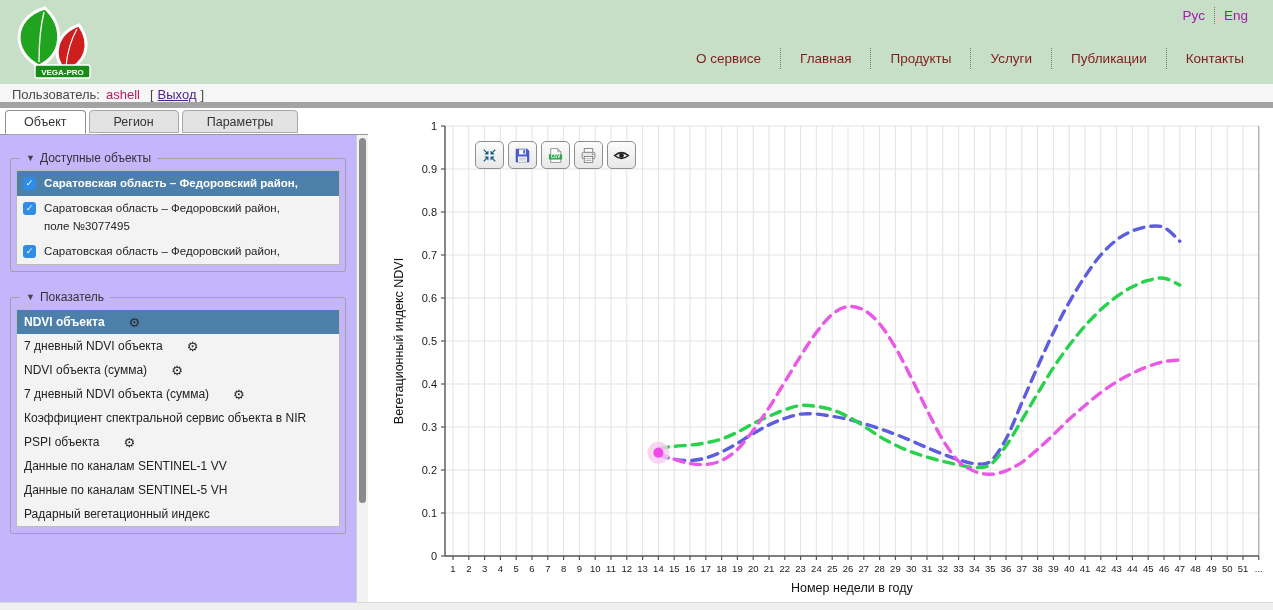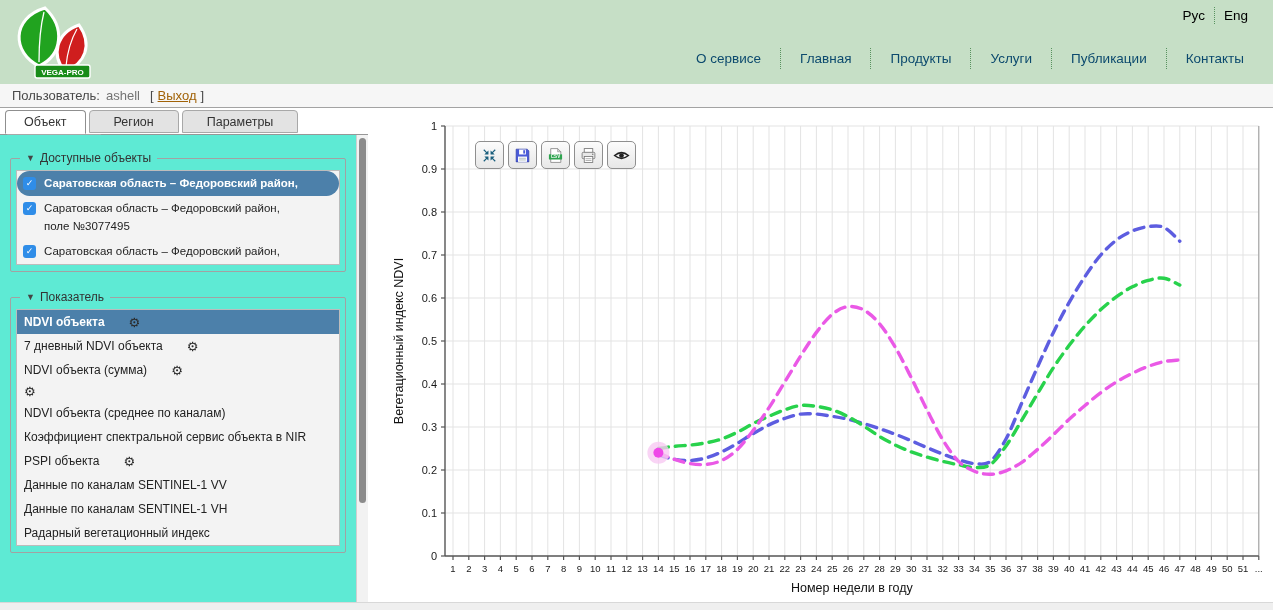--- a/index.html
+++ b/index.html
@@ -5,52 +5,52 @@
   html,body{margin:0;padding:0;background:#fff;}
   #app{position:relative;width:1273px;height:610px;overflow:hidden;
        font-family:"Liberation Sans","DejaVu Sans",sans-serif;background:#fff;}
 
   
   .header{position:absolute;left:0;top:0;width:1273px;height:84px;background:#c6dfc6;}
   .logo{position:absolute;left:8px;top:3px;}
   .titleblock{position:absolute;left:118px;top:18px;}
   .title{font-size:31px;font-weight:bold;color:#156b2d;letter-spacing:.5px;}
   .subtitle{font-size:11.5px;font-weight:bold;color:#156b2d;margin-top:5px;}
-  .lang{position:absolute;top:8px;right:16px;font-size:13.5px;color:#000000;}
+  .lang{position:absolute;top:8px;right:16px;font-size:13.5px;color:#a21caf;}
   .lang span{padding:1px 9px;cursor:pointer;}
   .lang span+span{border-left:1px dotted #58925f;}
-  .nav{position:absolute;top:48px;right:10px;font-size:13.5px;color:#0c4a6e;display:flex;}
+  .nav{position:absolute;top:48px;right:10px;font-size:13.5px;color:#7f1d1d;display:flex;}
   .nav-item{padding:3px 19px;cursor:pointer;white-space:nowrap;}
   .nav-item+.nav-item{border-left:1px dotted #58925f;}
 
   
   .userbar{position:absolute;left:0;top:84px;width:1273px;height:24px;background:#f6f6f6;
-           border-bottom:1px solid #a3a3a3;font-size:13px;color:#4a4a4a;
-           display:flex;align-items:center;padding-left:12px;box-sizing:border-box;}
-  .userbar .uname{color:#737373;margin:0 6px;}
+           border-bottom:6px solid #a3a3a3;font-size:13px;color:#4a4a4a;
+           display:flex;align-items:flex-end;padding-left:12px;box-sizing:border-box;}
+  .userbar .uname{color:#be185d;margin:0 6px;}
   .userbar .brkt{color:#4a4a4a;margin:0 4px;}
-  .logout{color:#a16207;text-decoration:underline;cursor:pointer;}
+  .logout{color:#4c1d95;text-decoration:underline;cursor:pointer;}
 
   
   .sidebar{position:absolute;left:0;top:109px;width:368px;height:494px;}
   .tabstrip{position:relative;height:26px;border-bottom:1px solid #979797;padding-left:5px;box-sizing:border-box;}
   .tab{display:inline-block;font-size:12.5px;color:#333;background:#e3e3e3;border:1px solid #a8a8a8;
        border-radius:4px 4px 0 0;padding:4px 24px 3px;margin-right:3px;position:relative;top:1px;cursor:pointer;text-align:center;}
   .tab.active{background:#fff;border-color:#8f8f8f;border-bottom:1px solid #fff;z-index:2;padding:4px 18px 4px;}
-  .panel{position:absolute;left:0;top:26px;right:0;bottom:0;background:#5eead4;
+  .panel{position:absolute;left:0;top:26px;right:0;bottom:0;background:#c4b5fd;
          padding:16px 22px 16px 10px;box-sizing:border-box;overflow:hidden;}
   .sb-scroll{position:absolute;right:0;top:26px;bottom:0;width:11px;background:#f2f2f2;border-left:1px solid #cfcfcf;}
   .sb-thumb{position:absolute;left:2px;top:3px;width:7px;height:78%;background:#8b8b8b;border-radius:4px;}
 
   fieldset{border:1px solid #a2a2a2;border-radius:2px;padding:5px 5px 6px;margin:0 0 18px;}
   legend{font-size:12px;color:#333;padding:0 6px;margin-left:4px;}
   .tri{font-size:9px;color:#444;margin-right:5px;vertical-align:1px;}
   .listbox{border:1px solid #bcbcbc;background:#f3f3f3;}
 
-  .obj-row{display:flex;align-items:flex-start;padding:4px 6px;font-size:11.5px;color:#222;line-height:1.5;cursor:pointer;border-radius:17px;}
+  .obj-row{display:flex;align-items:flex-start;padding:4px 6px;font-size:11.5px;color:#222;line-height:1.5;cursor:pointer;}
   .obj-row.selected{background:#4c80aa;color:#fff;font-weight:bold;}
   .cb{width:13px;height:13px;flex:0 0 13px;background:#2f8de8;border-radius:3px;margin:2px 8px 0 0;
       display:flex;align-items:center;justify-content:center;color:#fff;font-size:9px;font-weight:bold;}
   .cb::after{content:"✓";}
 
   .ind-row{display:flex;align-items:center;gap:24px;padding:3px 7px;font-size:12px;color:#222;cursor:pointer;line-height:1.5;}
   .ind-row.selected{background:#4c80aa;color:#fff;font-weight:bold;}
   .gear{font-size:13px;color:#2a2a2a;line-height:1;}
 
   
@@ -133,37 +133,35 @@
             </div>
             <div class="ind-row">
               <span>7 дневный NDVI объекта</span>
               <span class="gear">⚙</span>
             </div>
             <div class="ind-row">
               <span>NDVI объекта (сумма)</span>
               <span class="gear">⚙</span>
             </div>
             <div class="ind-row">
+              <span>7 дневный NDVI объекта (сумма)</span>
               <span class="gear">⚙</span>
-            </div>
-            <div class="ind-row">
-              <span>NDVI объекта (среднее по каналам)</span>
             </div>
             <div class="ind-row">
               <span>Коэффициент спектральной сервис объекта в NIR</span>
             </div>
             <div class="ind-row">
               <span>PSPI объекта</span>
               <span class="gear">⚙</span>
             </div>
             <div class="ind-row">
               <span>Данные по каналам SENTINEL-1 VV</span>
             </div>
             <div class="ind-row">
-              <span>Данные по каналам SENTINEL-1 VH</span>
+              <span>Данные по каналам SENTINEL-5 VH</span>
             </div>
             <div class="ind-row">
               <span>Радарный вегетационный индекс</span>
             </div>
           </div>
       </fieldset>
 
     </div>
     <div class="sb-scroll">
       <div class="sb-thumb"></div>

